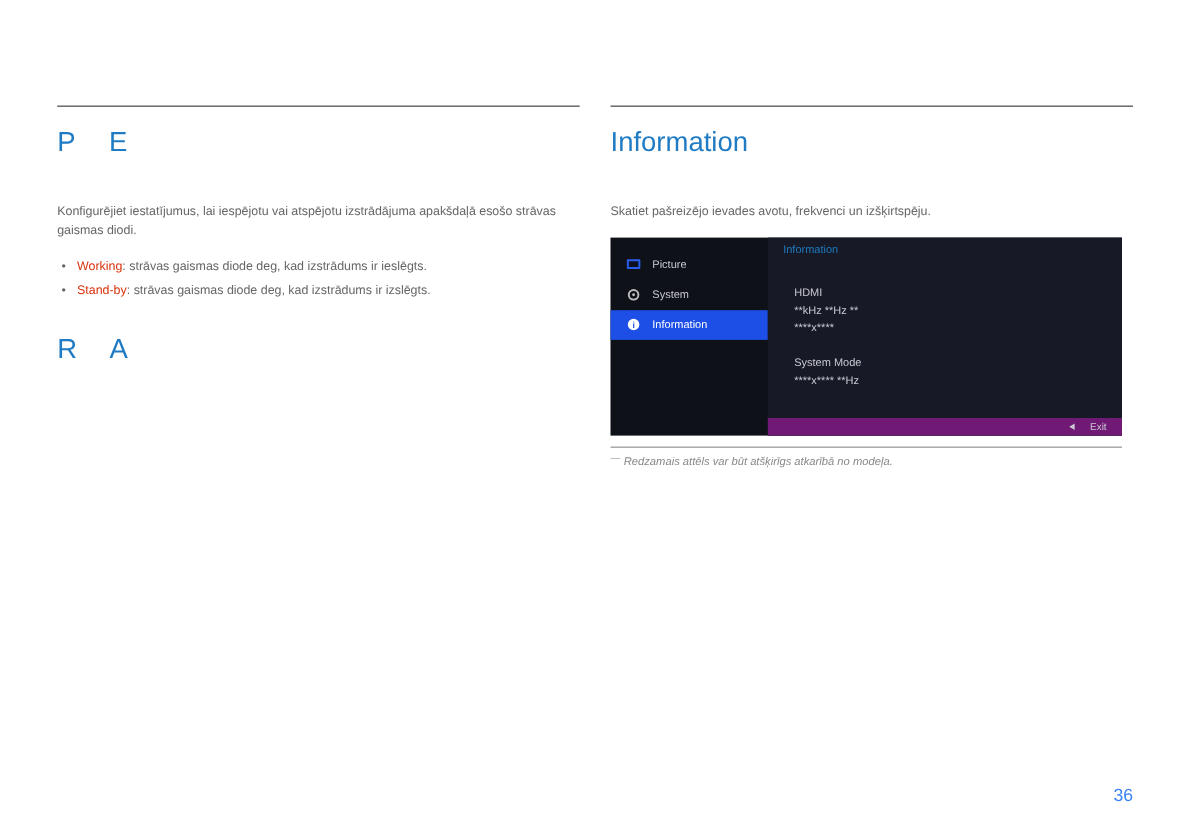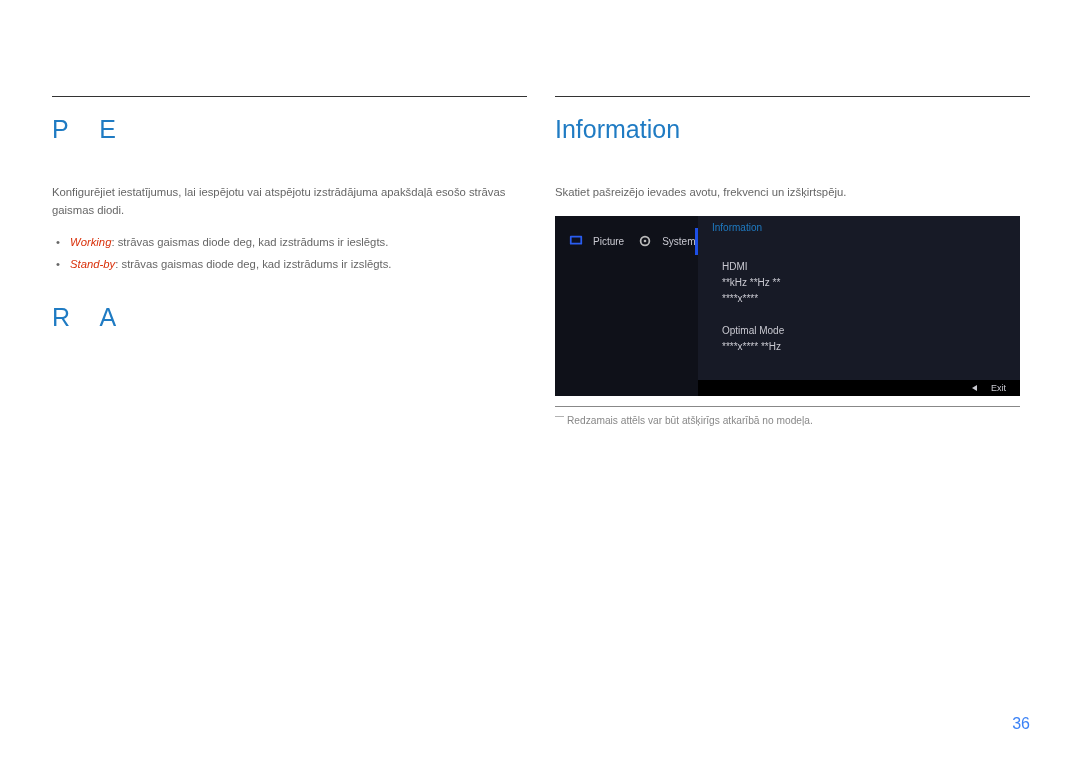--- a/index.html
+++ b/index.html
@@ -55,37 +55,37 @@
     line-height: 1.6;
     position: relative;
     padding-left: 18px;
     margin-bottom: 4px;
   }
   .bullet-list li::before {
     content: "•";
     position: absolute;
     left: 4px;
   }
-  .red-label { color: #d9310b; font-style: italic; }
+  .red-label { color: #d9310b; }
   
   .osd {
     width: 465px;
     height: 180px;
     background: #0f1119;
     position: relative;
     display: flex;
     font-size: 10px;
     color: #c9c9d1;
     margin-top: 4px;
     margin-bottom: 10px;
   }
   .osd-sidebar {
     width: 143px;
     display: flex;
-    flex-direction: row;
+    flex-direction: column;
     padding-top: 12px;
   }
   .osd-item {
     display: flex;
     align-items: center;
     height: 27px;
     padding-left: 14px;
     gap: 10px;
   }
   .osd-item.selected {
@@ -112,21 +112,21 @@
     margin-bottom: 10px;
   }
   .osd-panel-body {
     padding-left: 10px;
     line-height: 1.6;
     flex: 1;
   }
   .osd-footer {
     position: absolute;
     bottom: 0; right: 0; left: 143px;
-    background: #000000;
+    background: #701a75;
     height: 16px;
     display: flex;
     align-items: center;
     justify-content: flex-end;
     padding-right: 14px;
     gap: 14px;
     font-size: 9px;
   }
   .osd-tri {
     width: 0; height: 0;
@@ -138,20 +138,21 @@
     width: 465px;
     border: none;
     border-top: 0.8px solid #888;
     margin-bottom: 8px;
   }
   .footnote {
     font-size: 10.2px;
     color: #888;
     position: relative;
     padding-left: 12px;
+    font-style: italic;
   }
   .footnote::before {
     content: "―";
     position: absolute;
     left: 0; top: -4px;
     font-size: 9px;
   }
   .page-num {
     position: absolute;
     right: 50px;
@@ -216,21 +217,21 @@
         </div>
       </div>
       <div class="osd-panel">
         <div class="osd-panel-title">Information</div>
         <div class="osd-panel-body">
           <div>&nbsp;</div>
           <div>HDMI</div>
           <div>**kHz **Hz **</div>
           <div>****x****</div>
           <div>&nbsp;</div>
-          <div>Optimal Mode</div>
+          <div>System Mode</div>
           <div>****x**** **Hz</div>
         </div>
       </div>
       <div class="osd-footer">
         <span class="osd-tri"></span>
         <span>Exit</span>
       </div>
     </div>
 
     <hr class="footnote-sep">

